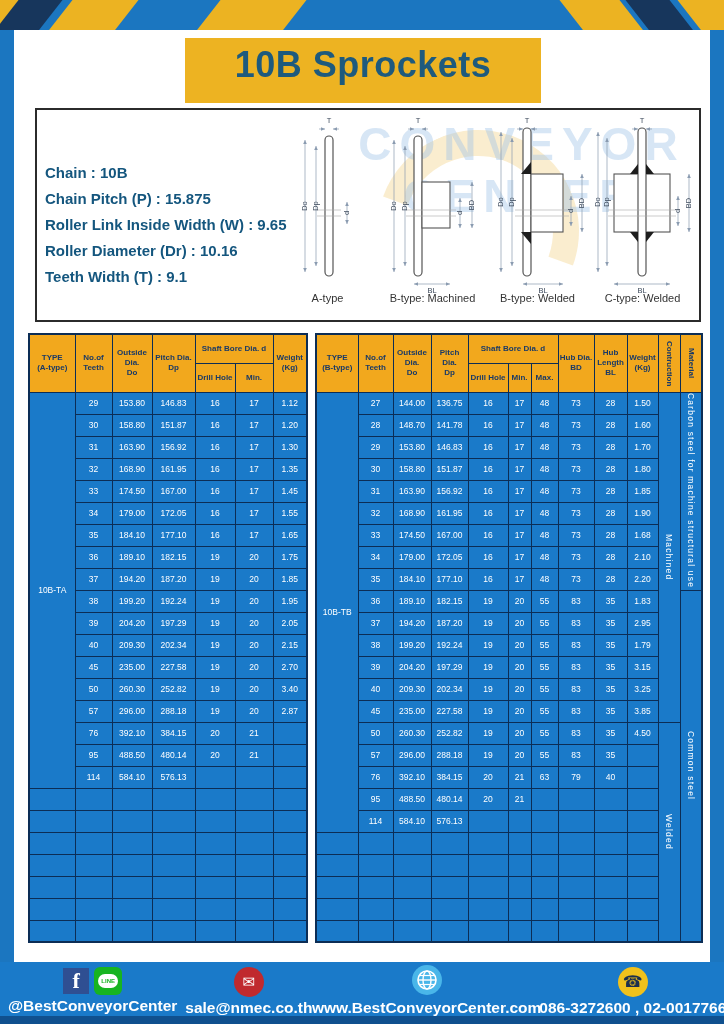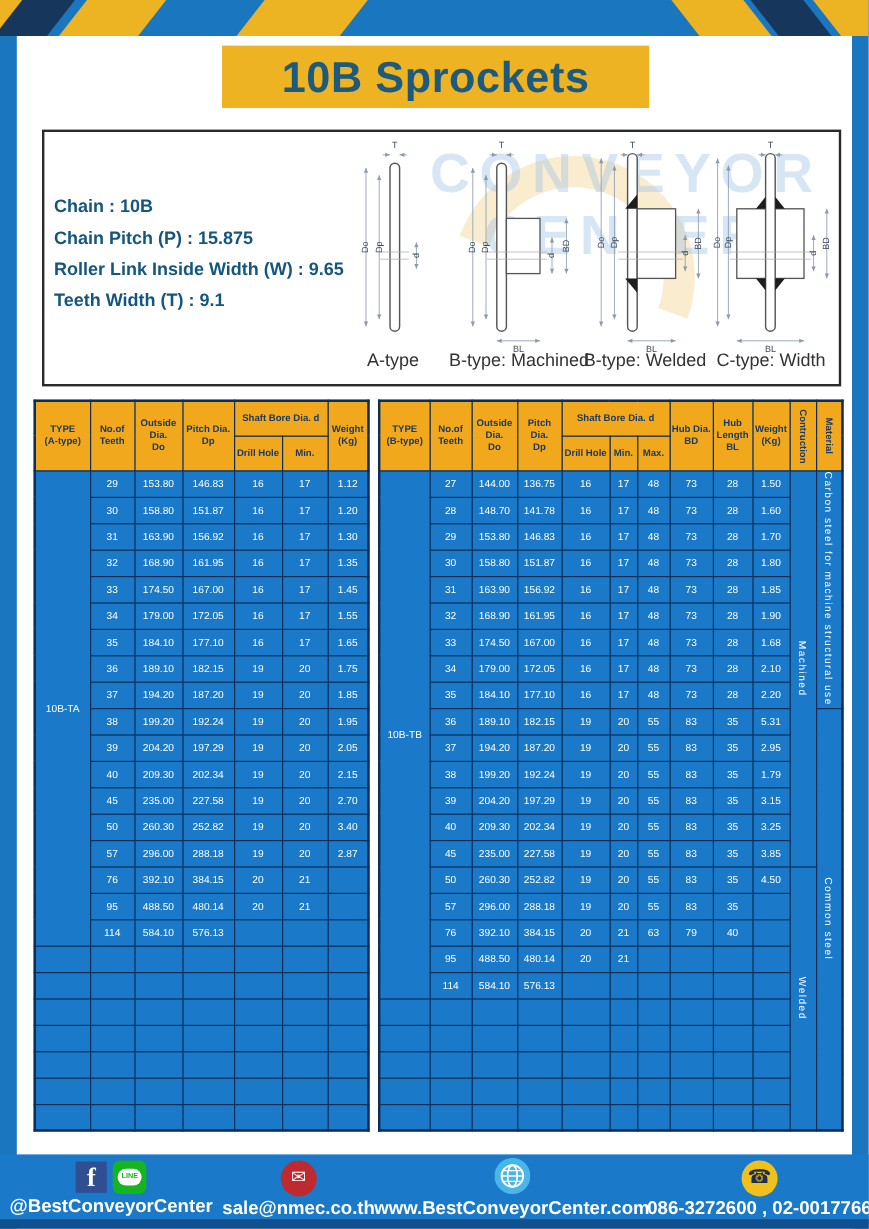--- a/index.html
+++ b/index.html
@@ -9,36 +9,36 @@
   }
   
   .side-border{position:absolute;top:0;bottom:0;width:14px;background:#1b76c0;z-index:6;}
   .side-border.left{left:0;} .side-border.right{right:0;}
   .top-band{position:absolute;top:0;left:0;width:724px;height:30px;background:#1b76c0;overflow:hidden;z-index:7;}
   .stripe{position:absolute;top:-12px;height:56px;}
   .sk-l{transform:skewX(-38deg);} .sk-r{transform:skewX(38deg);}
   .gold{background:#ecb322;} .navy{background:#17365c;}
   
   .title-banner{
-    position:absolute;left:185px;top:38px;width:356px;height:52px;background:#edb322;
+    position:absolute;left:185px;top:38px;width:356px;height:65px;background:#edb322;
     color:#1e5a7d;font-size:36px;font-weight:bold;text-align:center;line-height:53px;
     letter-spacing:.5px;z-index:3;
   }
   
   .spec-box{position:absolute;left:35px;top:108px;width:662px;height:210px;border:2px solid #2b2b2b;background:#fff;z-index:2;overflow:hidden;}
   .watermark{position:absolute;left:320px;top:8px;width:330px;z-index:0;text-align:center;
     font-weight:bold;color:rgba(160,195,232,0.42);line-height:52px;font-size:46px;letter-spacing:8px;}
   .wm-swirl{position:absolute;left:340px;top:20px;width:150px;height:150px;border:26px solid rgba(246,223,168,0.55);
     border-radius:50%;border-left-color:transparent;border-bottom-color:transparent;transform:rotate(-25deg);z-index:0;}
   .specs{position:absolute;left:8px;top:50px;z-index:2;}
   .spec-line{font-size:15px;font-weight:bold;color:#14567e;line-height:26px;white-space:nowrap;}
   .diagrams{position:absolute;left:238px;top:4px;width:422px;height:202px;display:flex;z-index:1;}
   .fig{width:105px;display:flex;flex-direction:column;align-items:center;}
   .fig svg{display:block;}
-  .fig-caption{font-size:15px;color:#333;margin-top:-2px;white-space:nowrap;}
+  .fig-caption{font-size:11px;color:#333;margin-top:-2px;white-space:nowrap;}
   .plate{fill:#fff;stroke:#555;stroke-width:1.2;}
   .hub{fill:#fff;stroke:#555;stroke-width:1.1;}
   .dim{stroke:#8a9bb0;stroke-width:0.7;}
   .ah{fill:#8a9bb0;}
   .dlab{font-size:7.5px;fill:#3d4a5c;font-family:"Liberation Sans",sans-serif;}
   .cl{stroke:#aaa;stroke-width:0.6;}
   .weld{fill:#1d1d1d;}
   
   .tables{position:absolute;left:28px;top:333px;z-index:2;}
   table.data{border-collapse:collapse;table-layout:fixed;position:absolute;top:0;border:2px solid #0c2d55;background:#1a7ac9;}
@@ -92,20 +92,21 @@
 <div class="spec-box">
   <div class="wm-swirl"></div>
   <div class="watermark">
     <div>CONVEYOR</div>
     <div>CENTER</div>
   </div>
   <div class="specs">
     <div class="spec-line">Chain  :  10B</div>
     <div class="spec-line">Chain Pitch (P)  :  15.875</div>
     <div class="spec-line">Roller Link Inside Width (W) : 9.65</div>
+    <div class="spec-line">Roller Diameter (Dr)  : 10.16</div>
     <div class="spec-line">Teeth Width (T)  :  9.1</div>
   </div>
   <div class="diagrams">
     <div class="fig">
       <div class="diag-svg">
           <svg width="105" height="180" viewBox="0 0 105 180">
             <text class="dlab" x="54" y="9" text-anchor="middle">T</text>
             <line x1="44" y1="15" x2="50" y2="15" class="dim"></line>
             <line x1="58" y1="15" x2="64" y2="15" class="dim"></line>
             <polygon class="ah" points="50,15 46,13.2 46,16.8"></polygon>
@@ -234,21 +235,21 @@
             <line x1="99" y1="60" x2="99" y2="118" class="dim"></line>
             <polygon class="ah" points="99,60 97.2,64 100.8,64"></polygon>
             <polygon class="ah" points="99,118 97.2,114 100.8,114"></polygon>
             <text class="dlab" transform="translate(101 89) rotate(-90)" text-anchor="middle">BD</text>
             <line x1="24" y1="170" x2="80" y2="170" class="dim"></line>
             <polygon class="ah" points="24,170 28,168.2 28,171.8"></polygon>
             <polygon class="ah" points="80,170 76,168.2 76,171.8"></polygon>
             <text class="dlab" x="52" y="179" text-anchor="middle">BL</text>
           </svg>
         </div>
-      <div class="fig-caption">C-type: Width</div>
+      <div class="fig-caption">C-type: Welded</div>
     </div>
   </div>
 </div>
 
 <div class="tables">
   <table class="data" id="tableA">
       <colgroup>
         <col style="width: 46px;">
         <col style="width: 37px;">
         <col style="width: 40px;">
@@ -636,21 +637,21 @@
         </tr>
         <tr>
           <td>36</td>
           <td>189.10</td>
           <td>182.15</td>
           <td>19</td>
           <td>20</td>
           <td>55</td>
           <td>83</td>
           <td>35</td>
-          <td>5.31</td>
+          <td>1.83</td>
           <td rowspan="16" class="vert-cell">Common steel</td>
         </tr>
         <tr>
           <td>37</td>
           <td>194.20</td>
           <td>187.20</td>
           <td>19</td>
           <td>20</td>
           <td>55</td>
           <td>83</td>

